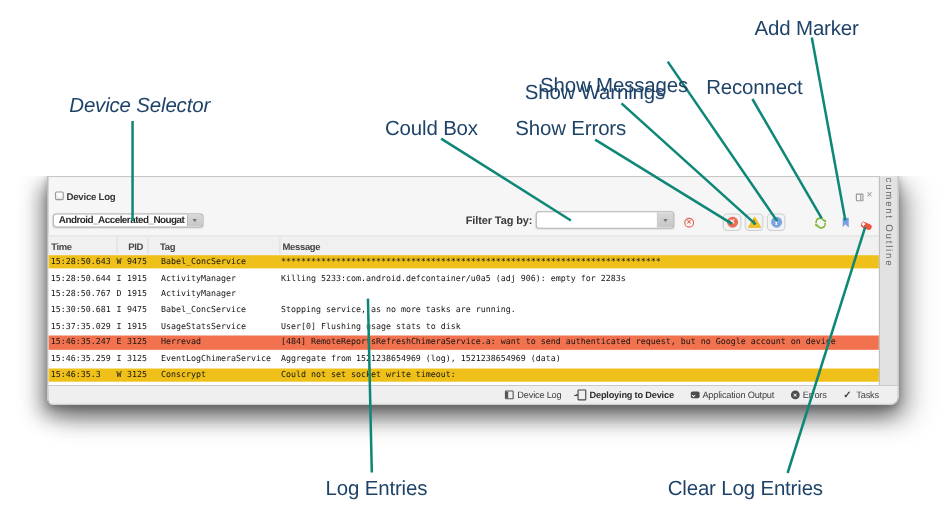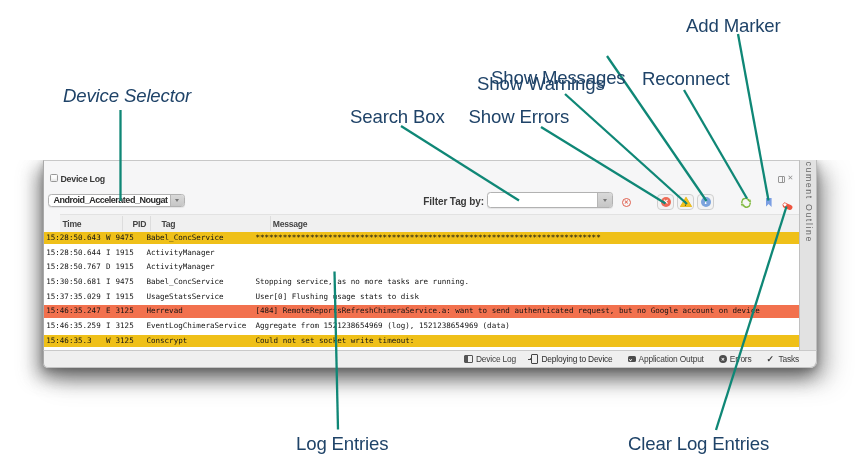--- a/index.html
+++ b/index.html
@@ -77,21 +77,21 @@
   
   #reconnect-icon{position:absolute;left:697.8px;top:36.5px;width:10px;height:9.5px;transform:rotate(14deg);}
   #reconnect-icon svg{display:block;}
   #bookmark-icon{position:absolute;left:722.1px;top:36.5px;width:6px;height:9.5px;}
   #bookmark-icon:before{content:"";position:absolute;left:0;top:0;width:6px;height:9.5px;background:#7b9fe3;
               clip-path:polygon(0 0,100% 0,100% 100%,50% 68%,0 100%);}
   #eraser-icon{position:absolute;left:738.4px;top:36px;width:11px;height:9px;}
 
   
   #log-header{position:absolute;left:0;top:53px;width:756px;height:18px;background:#f0f0f0;
-              border-top:1px solid #e2e2e2;box-sizing:border-box;margin-left:16px;}
+              border-top:1px solid #e2e2e2;box-sizing:border-box;}
   .hdr-cell{position:absolute;top:0;height:100%;display:flex;align-items:center;
             font-size:8.6px;font-weight:bold;color:#454545;letter-spacing:-0.28px;}
   .hdr-sep{position:absolute;top:1px;bottom:1px;width:1px;background:#dddddd;}
 
   
   #log-rows{position:absolute;left:0;top:71px;width:756px;height:146px;background:#ffffff;}
   .log-row{position:relative;width:100%;height:14.66px;}
   .row-band{position:absolute;left:0;top:0;width:100%;height:12.3px;display:block;}
   .log-row .cell{position:absolute;top:0;height:12.3px;line-height:12.6px;
                  font-family:"DejaVu Sans Mono","Liberation Mono",monospace;font-size:7.56px;
@@ -107,21 +107,21 @@
               border-left:1px solid #c0c0c0;border-right:1px solid #bdbdbd;box-sizing:border-box;overflow:hidden;}
   #side-strip .strip-text{position:absolute;left:4px;top:-13px;writing-mode:vertical-rl;
               font-size:8.8px;color:#666666;letter-spacing:1.6px;white-space:nowrap;}
 
   
   #statusbar{position:absolute;left:0;top:190px;width:774px;height:18px;background:#efefef;
              border-top:1px solid #c9c9c9;border-left:1px solid #a9a9a9;box-sizing:border-box;
              border-radius:0 0 7px 5px;
              display:flex;align-items:center;justify-content:flex-end;gap:15px;padding-right:16.5px;border-right:1px solid #bdbdbd;border-bottom:1px solid #c4c4c4;}
   .status-item{display:flex;align-items:center;gap:3px;font-size:8.4px;color:#3c3c3c;letter-spacing:-0.18px;white-space:nowrap;}
-  .status-item.bold{font-weight:normal;color:#2c2c2c;}
+  .status-item.bold{font-weight:bold;color:#2c2c2c;}
   .si-icon{display:inline-block;position:relative;}
   .icon-devlog{width:6.5px;height:6.5px;border:1px solid #555555;border-radius:1px;}
   .icon-devlog:after{content:"";position:absolute;left:0;top:0;width:2.4px;height:100%;background:#555555;}
   .icon-deploy{width:5.5px;height:8px;border:1px solid #444444;border-radius:1px;}
   .icon-deploy:before{content:"";position:absolute;left:-4px;top:3.5px;width:3px;height:1px;background:#444444;}
   .icon-deploy:after{content:"";position:absolute;left:-2px;top:2.5px;border-left:2.5px solid #444444;border-top:1.5px solid transparent;border-bottom:1.5px solid transparent;}
   .icon-appout{width:8px;height:6.5px;background:#4c4c4c;border-radius:1.5px;}
   .icon-appout:after{content:"";position:absolute;left:1.5px;top:1.8px;width:2px;height:2px;
               border-left:1px solid #ffffff;border-bottom:1px solid #ffffff;transform:rotate(-45deg) scale(.8);}
   .icon-errors{width:8px;height:8px;background:#4c4c4c;border-radius:50%;}
@@ -141,28 +141,28 @@
       <line x1="541" y1="127" x2="665.5" y2="203.5" stroke="#0f8776" stroke-width="2.3"></line>
       <line x1="565" y1="94" x2="687" y2="204" stroke="#0f8776" stroke-width="2.3"></line>
       <line x1="607" y1="56" x2="706.5" y2="201" stroke="#0f8776" stroke-width="2.3"></line>
       <line x1="684" y1="90" x2="747" y2="198.5" stroke="#0f8776" stroke-width="2.3"></line>
       <line x1="738" y1="34" x2="768.5" y2="200.5" stroke="#0f8776" stroke-width="2.3"></line>
       <line x1="334.5" y1="271.5" x2="338" y2="429.5" stroke="#0f8776" stroke-width="2.3"></line>
       <line x1="786.5" y1="206.5" x2="716" y2="430" stroke="#0f8776" stroke-width="2.3"></line>
     </svg>
   <div id="ann-labels">
       <div class="ann-label" style="left: 63px; top: 85.5px; font-style: italic;">Device Selector</div>
-      <div class="ann-label" style="left: 350px; top: 106.5px;">Search Box</div>
+      <div class="ann-label" style="left: 350px; top: 106.5px;">Could Box</div>
       <div class="ann-label" style="left: 468.5px; top: 107px;">Show Errors</div>
       <div class="ann-label" style="left: 477px; top: 74px;">Show Warnings</div>
       <div class="ann-label" style="left: 491px; top: 35.5px; margin-top: 32px;">Show Messages</div>
       <div class="ann-label" style="left: 642px; top: 69px;">Reconnect</div>
       <div class="ann-label" style="left: 686px; top: 16px;">Add Marker</div>
       <div class="ann-label" style="left: 296px; top: 433.5px;">Log Entries</div>
-      <div class="ann-label" style="left: 628px; top: 434px; text-align: center;">Clear Log Entries</div>
+      <div class="ann-label" style="left: 607px; top: 434px; text-align: center;">Clear Log Entries</div>
     </div>
 
   <div id="window-clip">
     <div id="ide-window">
       <div class="content-row">
 
         <div id="device-log-panel">
           <div class="panel-titlebar">
             <span id="devicelog-checkbox"></span>
             <span class="panel-title">Device Log</span>
@@ -226,20 +226,21 @@
                 <span class="cell c-pid">9475</span>
                 <span class="cell c-tag">Babel_ConcService</span>
                 <span class="cell c-msg">****************************************************************************</span>
               </div>
               <div class="log-row">
                 <span class="row-band"></span>
                 <span class="cell c-time">15:28:50.644</span>
                 <span class="cell c-level">I</span>
                 <span class="cell c-pid">1915</span>
                 <span class="cell c-tag">ActivityManager</span>
+                <span class="cell c-msg">Killing 5233:com.android.defcontainer/u0a5 (adj 906): empty for 2283s</span>
               </div>
               <div class="log-row">
                 <span class="row-band"></span>
                 <span class="cell c-time">15:28:50.767</span>
                 <span class="cell c-level">D</span>
                 <span class="cell c-pid">1915</span>
                 <span class="cell c-tag">ActivityManager</span>
               </div>
               <div class="log-row">
                 <span class="row-band"></span>

